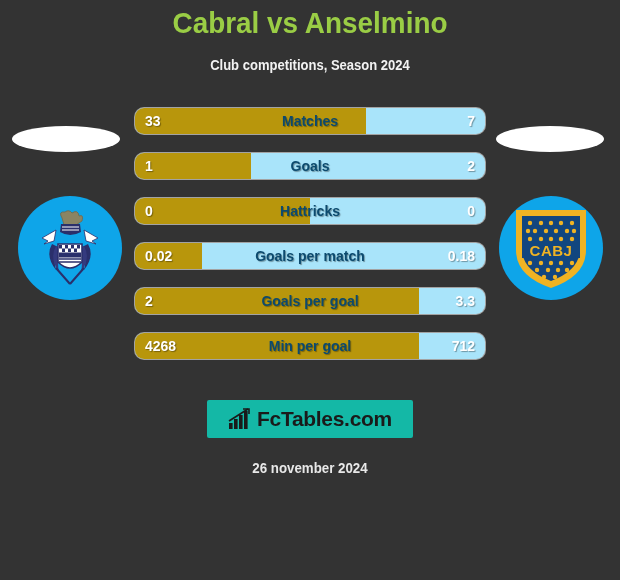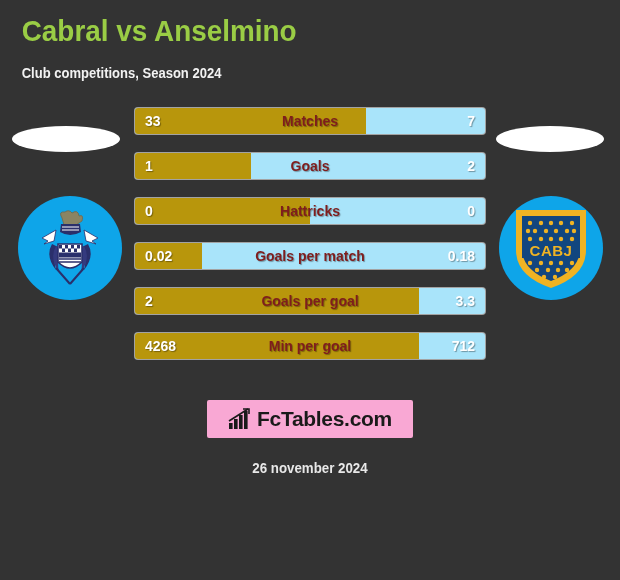--- a/index.html
+++ b/index.html
@@ -12,21 +12,22 @@
     height: 580px;
     background: #333333;
     font-family: "Liberation Sans", sans-serif;
     overflow: hidden;
     position: relative;
   }
 
   
   .header {
     width: 100%;
-    padding-top: 12px;
+    padding-top: 4px;
+    text-align: center;
   }
   .title {
     color: #9acd45;
     font-size: 30px;
     font-weight: bold;
     letter-spacing: 0px;
     line-height: 38px;
     margin: 0;
     font-family: "Liberation Sans Narrow", "Liberation Sans", sans-serif;
     transform: scaleX(0.93);
@@ -90,21 +91,21 @@
   .stats {
     position: absolute;
     left: 135px;
     top: 0;
     width: 350px;
   }
   .stat-row {
     position: relative;
     height: 26px;
     margin-bottom: 19px;
-    border-radius: 3px;
+    border-radius: 9px;
     overflow: hidden;
     box-shadow: 0 0 0 1px rgba(255,255,255,0.55);
     background: #a9e4fa;
     display: flex;
     align-items: center;
   }
   .bar-home {
     position: absolute;
     left: 0; top: 0; bottom: 0;
     background: #b8960c;
@@ -118,41 +119,41 @@
     text-shadow: 1px 1px 1px rgba(0,0,0,0.35);
     white-space: nowrap;
   }
   .val.home { margin-left: 10px; }
   .val.away { margin-right: 10px; margin-left: auto; }
   .stat-label {
     position: absolute;
     left: 0; right: 0;
     text-align: center;
     z-index: 2;
-    color: #7f1d1d;
+    color: #0c4a6e;
     font-size: 14px;
     font-weight: bold;
     text-shadow: 1px 1px 1px rgba(0,0,0,0.35);
     white-space: nowrap;
   }
 
   
   .footer {
     position: absolute;
     top: 400px;
     left: 0;
     width: 620px;
     text-align: center;
   }
   .brand {
     display: inline-flex;
     align-items: center;
     justify-content: center;
     gap: 6px;
-    background: #f9a8d4;
+    background: #14b8a6;
     width: 206px;
     height: 38px;
     border-radius: 2px;
   }
   .brand-text {
     color: #1a1a1a;
     font-size: 21px;
     font-weight: bold;
     letter-spacing: -0.3px;
   }

